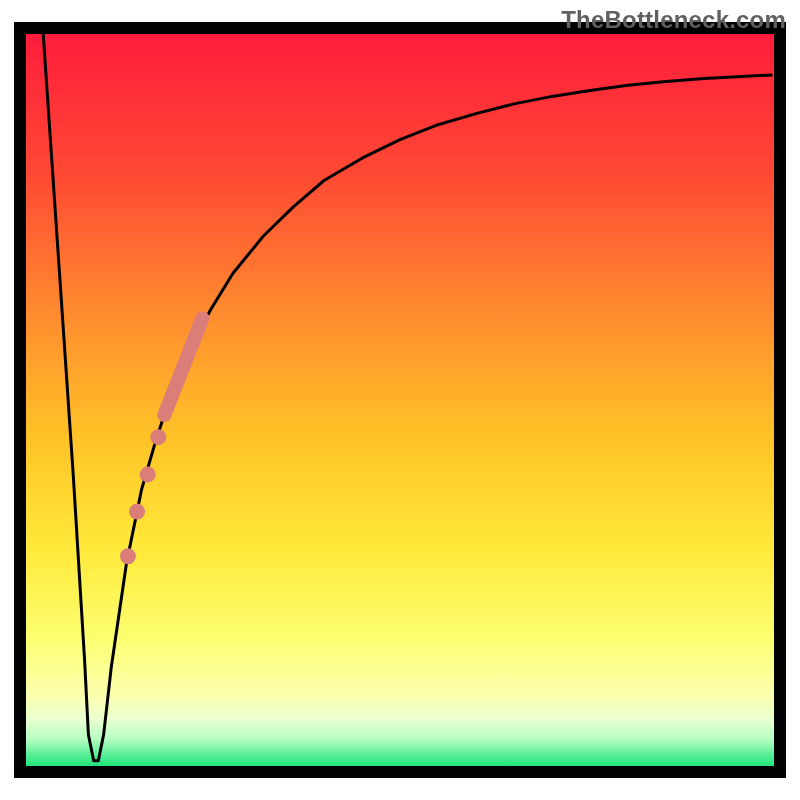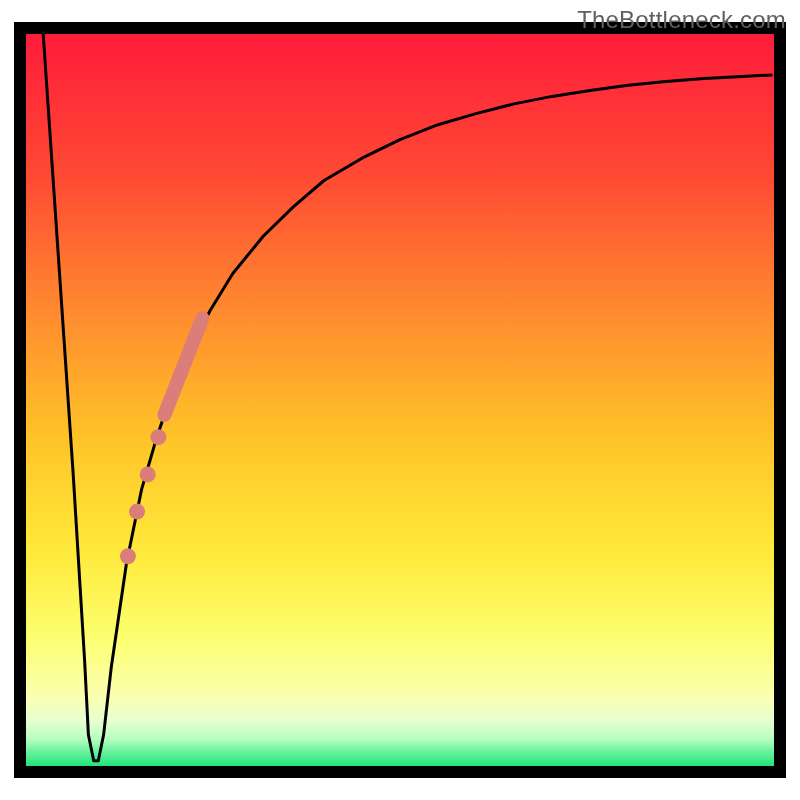--- a/index.html
+++ b/index.html
@@ -14,21 +14,21 @@
   .stage {
     position: relative;
     width: 800px;
     height: 800px;
   }
   .watermark {
     position: absolute;
     top: 6px;
     right: 14px;
     font-size: 24px;
-    font-weight: 400;
+    font-weight: 700;
     color: #606060;
     letter-spacing: 0.2px;
     z-index: 10;
     user-select: none;
   }
   svg.chart {
     position: absolute;
     left: 0;
     top: 0;
     width: 800px;

